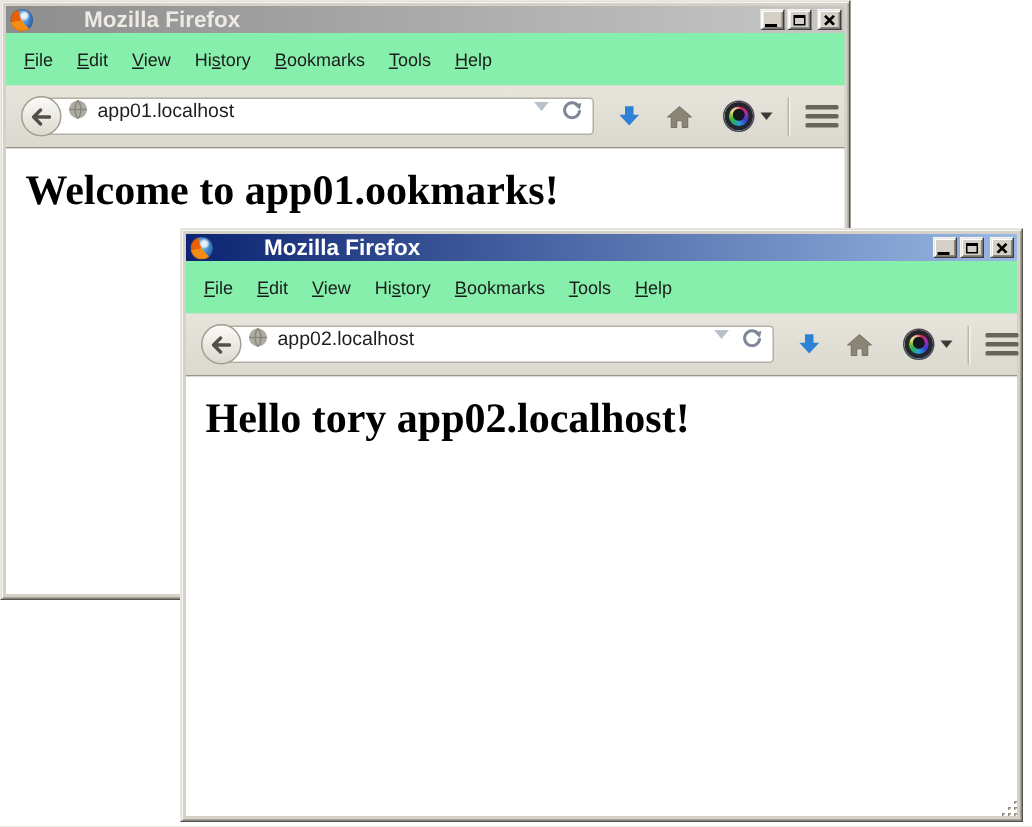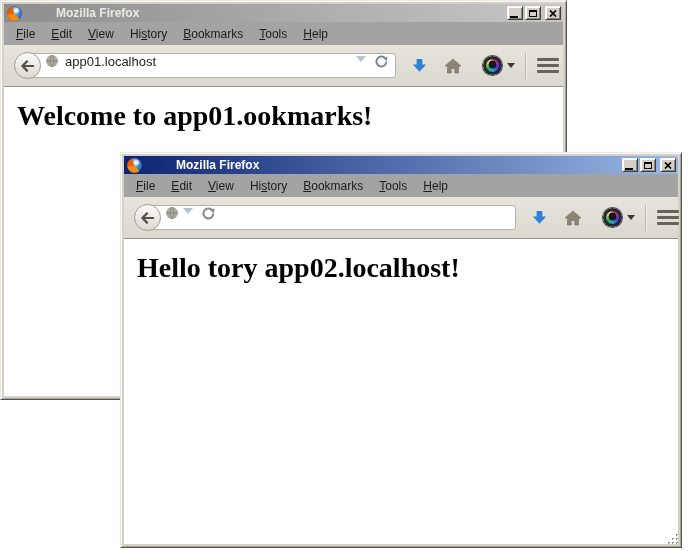--- a/index.html
+++ b/index.html
@@ -19,21 +19,21 @@
   #win2{left:120px;top:152px;width:562px;height:396px;z-index:2;}
 
   
   .titlebar{
     height:18px;flex:none;display:flex;align-items:center;
     padding:0 2px 0 3px;
   }
   .titlebar.active{background:linear-gradient(to right,#0c2472,#9ab9e4);}
   .titlebar.inactive{background:linear-gradient(to right,#8d8d8d,#c7c7c7);}
   .title-text{
-    flex:1;font-size:12px;font-weight:bold;margin-left:4px;
+    flex:1;font-size:15px;font-weight:bold;margin-left:4px;
     white-space:nowrap;overflow:hidden;padding-left:30px;
   }
   .active .title-text{color:#ffffff;}
   .inactive .title-text{color:#eceae3;}
   .fx-logo{
     width:15px;height:15px;border-radius:50%;flex:none;
     background:
       radial-gradient(circle at 62% 30%,rgba(255,255,255,.85) 0 12%,transparent 26%),
       conic-gradient(from 140deg,#f58c13 0 120deg,#e8610a 120deg 200deg,transparent 200deg),
       radial-gradient(circle at 42% 40%,#8fd0f4 0%,#3a7cc2 55%,#1b4a86 100%);
@@ -46,22 +46,22 @@
     box-shadow:inset 1px 1px 0 #ffffff, inset -1px -1px 0 #87857d;
     display:flex;align-items:center;justify-content:center;padding:0;cursor:default;
   }
   .wbtn + .wbtn{margin-left:2px;}
   .wbtn.close{margin-left:4px;}
   .glyph-min{width:8px;height:2px;background:#000;margin-top:7px;margin-right:2px;}
   .glyph-max{width:8px;height:7px;box-sizing:border-box;border:1px solid #000;border-top-width:2px;}
 
   
   .menubar{
-    height:23px;flex:none;display:flex;align-items:center;
-    background:#a3a3a3;padding-left:4px;font-size:12px;color:#1c1c1c;
+    height:35px;flex:none;display:flex;align-items:center;
+    background:#86efac;padding-left:4px;font-size:12px;color:#1c1c1c;
   }
   .menu-item{padding:3px 8px;white-space:nowrap;}
   .menu-item u, .accel{text-decoration:underline;}
 
   
   .toolbar{
     height:42px;flex:none;display:flex;align-items:center;
     background:linear-gradient(#e7e4db,#dbd8cf);
     border-bottom:1px solid #97948a;box-sizing:border-box;padding:0 8px 0 10px;
   }
@@ -214,20 +214,21 @@
     <button class="back-btn">
       <svg width="14" height="12" viewBox="0 0 14 12">
           <path d="M6.5 1 L1.5 6 L6.5 11 M1.5 6 H13" stroke="#52504a" stroke-width="2.4" fill="none" stroke-linecap="round" stroke-linejoin="round"></path>
         </svg>
     </button>
     <div class="urlbar">
       <svg width="14" height="14" viewBox="0 0 14 14">
           <circle cx="7" cy="7" r="6" fill="#aeaba1"></circle>
           <path d="M1 7 H13 M7 1 C4.5 3.5 4.5 10.5 7 13 M7 1 C9.5 3.5 9.5 10.5 7 13" stroke="#8a877d" stroke-width="1" fill="none"></path>
         </svg>
+      <span class="url-text">app02.localhost</span>
       <span class="url-dropdown"></span>
       <svg width="15" height="15" viewBox="0 0 15 15">
           <path d="M11.2 4.2 A5 5 0 1 0 12.4 7.5" stroke="#7e8896" stroke-width="2" fill="none"></path>
           <path d="M8.8 3.8 L13.6 2.6 L12.6 7.2 Z" fill="#7e8896"></path>
         </svg>
     </div>
     <button class="icon-btn download-btn" style="background:none;border:none;padding:0;">
       <svg width="17" height="17" viewBox="0 0 18 18">
           <path d="M6 2 H12 V8 H16 L9 15.5 L2 8 H6 Z" fill="#2e82d6"></path>
         </svg>

